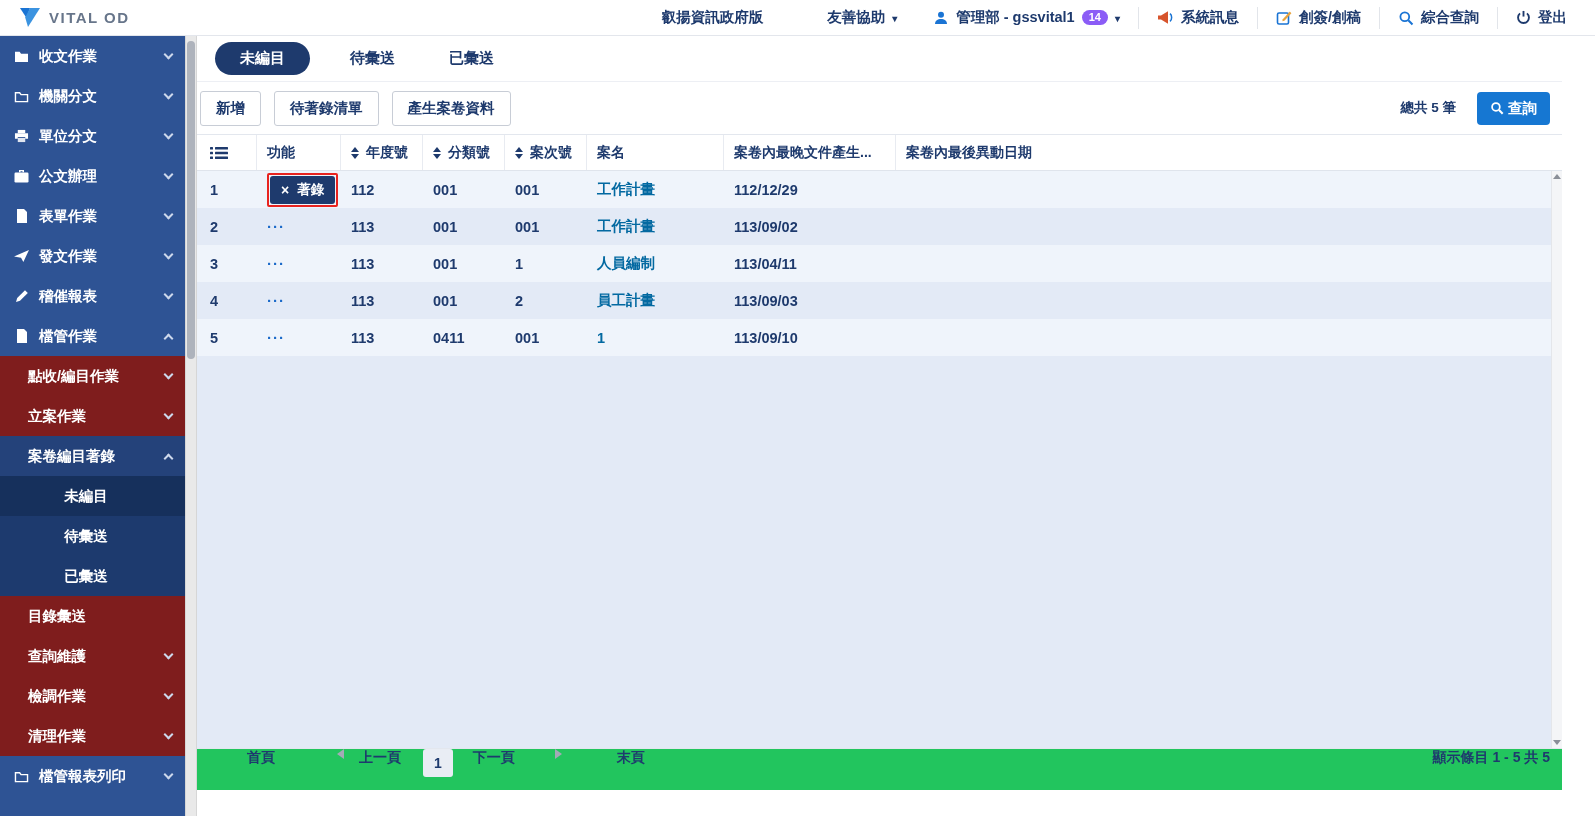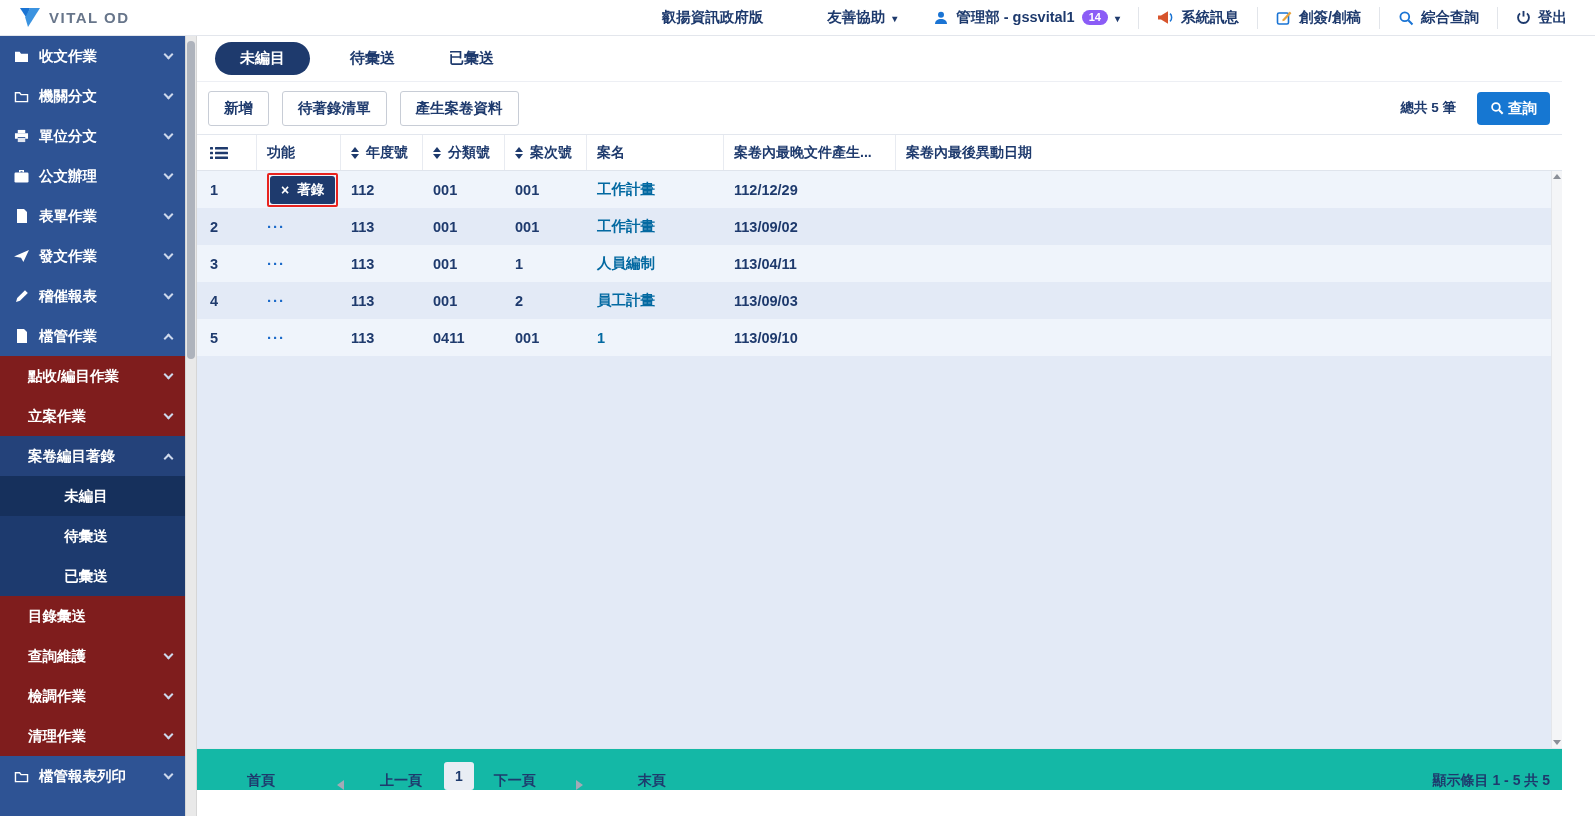--- a/index.html
+++ b/index.html
@@ -38,21 +38,21 @@
   .sb-scroll{width:12px;background:#e9e9e9;border-left:1px solid #d6d6d6;
     border-right:1px solid #d6d6d6;position:relative;flex-shrink:0}
   .sb-thumb{position:absolute;top:5px;left:1px;width:8px;height:318px;
     background:#aeb3bc;border-radius:5px}
   
   .main{flex:1;display:flex;flex-direction:column;background:#fff;margin-right:33px;min-width:0}
   .tabsbar{height:46px;display:flex;align-items:center;gap:26px;padding-left:18px;
     border-bottom:1px solid #edeff4;flex-shrink:0}
   .tab{font-size:15px;font-weight:bold;color:#1e3a6d;padding:7px 14px;border-radius:17px;cursor:pointer}
   .tab.active{background:#1e3a6d;color:#fff;padding:7px 25px}
-  .toolbar{height:52px;display:flex;align-items:center;gap:13px;padding:0 12px 0 11px;flex-shrink:0}
+  .toolbar{height:52px;display:flex;align-items:center;gap:13px;padding:0 12px 0 3px;flex-shrink:0}
   .btn{background:#fff;border:1px solid #c8cdd6;border-radius:3px;color:#1e3a6d;
     font-weight:bold;font-size:14.5px;padding:7px 15px;cursor:pointer;
     font-family:"Liberation Sans",sans-serif}
   .tspacer{flex:1}
   .total{font-size:13.5px;font-weight:bold;color:#1e3a6d;margin-right:8px;white-space:nowrap}
   .search-btn{background:#1677d2;color:#fff;border:none;border-radius:4px;font-size:14.5px;
     font-weight:bold;padding:7px 13px;display:inline-flex;align-items:center;gap:4px;
     cursor:pointer;font-family:"Liberation Sans",sans-serif}
   
   .thead{display:grid;grid-template-columns:60px 84px 82px 82px 82px 137px 172px 1fr;
@@ -79,27 +79,27 @@
     cursor:pointer;font-family:"Liberation Sans",sans-serif}
   .action-btn .x{font-size:14px;line-height:1;font-weight:bold}
   
   .vscroll{position:absolute;top:0;right:0;bottom:0;width:11px;background:#f4f5f7;
     border-left:1px solid #e4e6ea;display:flex;flex-direction:column;align-items:center;
     justify-content:space-between;padding:3px 0;cursor:pointer}
   .varrow{width:0;height:0;border-left:4px solid transparent;border-right:4px solid transparent}
   .varrow.up{border-bottom:5px solid #8a8f98}
   .varrow.down{border-top:5px solid #8a8f98}
   
-  .pagination{height:42px;border-top:1px solid #e3e7ee;background:#14b8a6;display:flex;
-    align-items:flex-end;font-size:14px;font-weight:bold;color:#1e3a6d;flex-shrink:0;padding:0 12px}
+  .pagination{height:42px;border-top:1px solid #e3e7ee;background:#22c55e;display:flex;
+    align-items:flex-start;font-size:14px;font-weight:bold;color:#1e3a6d;flex-shrink:0;padding:0 12px}
   .pg-item{cursor:pointer;white-space:nowrap}
   .pg-first{margin-left:38px}
   .pg-arrow-l{margin-left:62px;width:0;height:0;border-top:5px solid transparent;
     border-bottom:5px solid transparent;border-right:7px solid #a3aab6;cursor:pointer}
-  .pg-prev{margin-left:36px}
+  .pg-prev{margin-left:15px}
   .pg-current{background:#e9edf4;border-radius:3px;padding:6px 11px;margin-left:22px}
   .pg-next{margin-left:20px}
   .pg-arrow-r{margin-left:40px;width:0;height:0;border-top:5px solid transparent;
     border-bottom:5px solid transparent;border-left:7px solid #a3aab6;cursor:pointer}
   .pg-last{margin-left:55px}
   .pg-summary{margin-left:auto;white-space:nowrap}
   .main-footer{height:26px;background:#fff;flex-shrink:0}
 </style>
 </head>
 <body>

